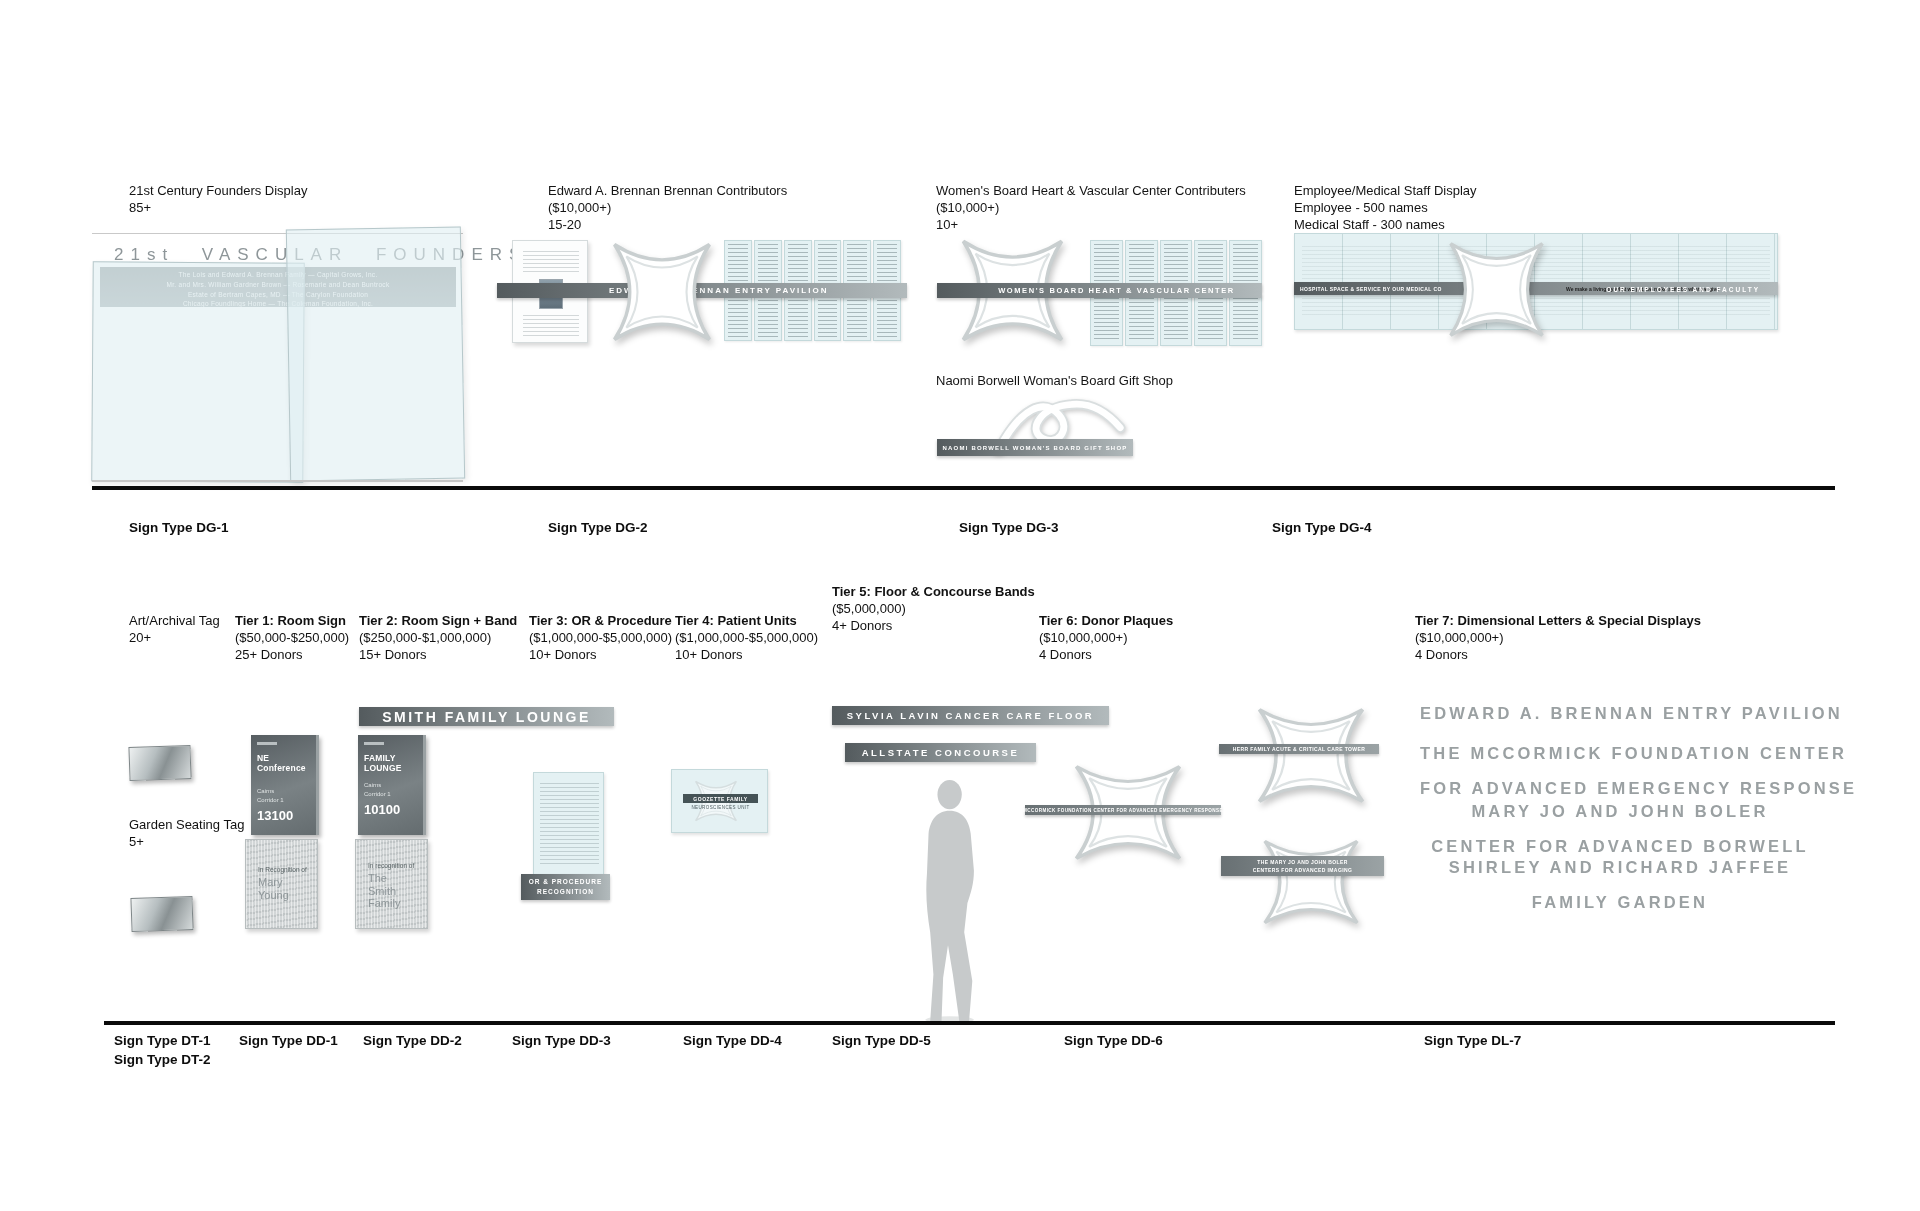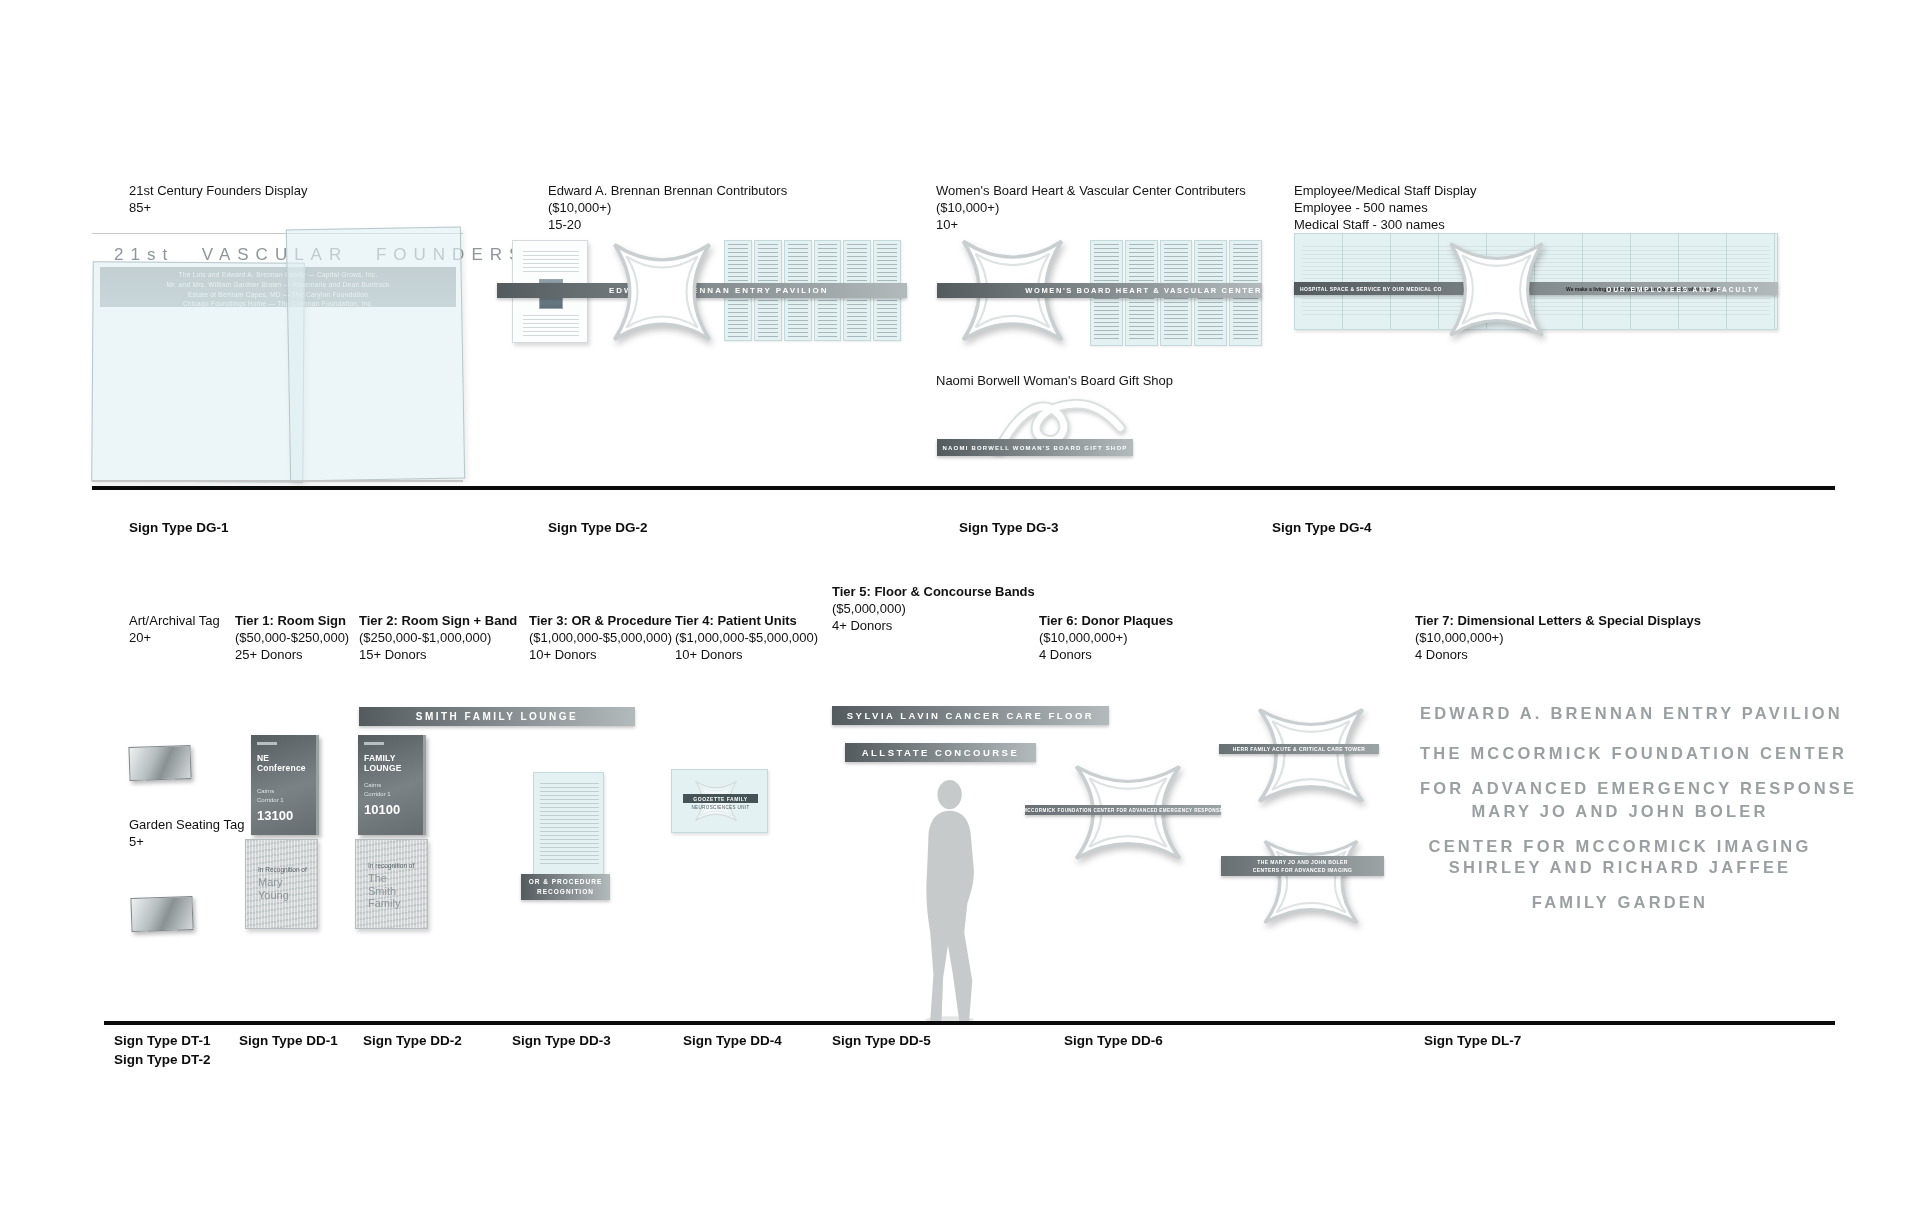--- a/index.html
+++ b/index.html
@@ -115,21 +115,21 @@
       <div class="cell"></div>
       <div class="cell"></div>
     <div class="cell"></div>
       <div class="cell"></div>
       <div class="cell"></div>
   </div>
 
   <svg class="star" style="left:940px;top:218px;width:145px;height:145px;z-index:4" viewBox="0 0 100 100" preserveAspectRatio="none">
       <use href="#star4"></use>
     </svg>
-  <div class="band" style="left:937px;top:283px;width:325px;height:15px;justify-content:flex-end;padding-left:34px;font-size:7.5px;letter-spacing:1.6px;z-index:6">
+  <div class="band" style="left:937px;top:283px;width:325px;height:15px;justify-content:center;padding-left:34px;font-size:7.5px;letter-spacing:1.6px;z-index:6">
     <span>WOMEN'S BOARD HEART &amp; VASCULAR CENTER</span>
   </div>
   <div class="grid" style="left:1090px;top:240px;width:172px;height:106px;grid-template-columns:repeat(5,1fr);grid-template-rows:repeat(2,1fr)">
     <div class="cell"></div>
       <div class="cell"></div>
       <div class="cell"></div>
     <div class="cell"></div>
       <div class="cell"></div>
       <div class="cell"></div>
     <div class="cell"></div>
@@ -206,21 +206,21 @@
       <div>4 Donors</div>
   </div>
 
   <div class="gardentag" style="left:129px;top:746px"></div>
   <div class="tiercap" style="left:129px;top:816px">
     <div>Garden Seating Tag</div>
       <div>5+</div>
   </div>
   <div class="gardentag" style="left:131px;top:897px"></div>
 
-  <div class="band" style="left:359px;top:707px;width:276px;height:19px;font-size:10px;letter-spacing:2.5px">
+  <div class="band" style="left:359px;top:707px;width:255px;height:19px;font-size:14px;letter-spacing:2.5px">
     <span>SMITH FAMILY LOUNGE</span>
   </div>
 
   <div class="roomsign" style="left:251px;top:735px">
     <div class="rs-logo"></div>
     <div class="rs-title">NE Conference</div>
     <div class="rs-loc">
         <div>Cairns</div>
         <div>Corridor 1</div>
       </div>
@@ -310,21 +310,21 @@
 
   <div class="letters" style="left:1420px;top:696px">
     <div>EDWARD A. BRENNAN ENTRY PAVILION</div>
   </div>
   <div class="letters" style="left:1420px;top:736px">
     <div>THE MCCORMICK FOUNDATION CENTER</div>
     <div>FOR ADVANCED EMERGENCY RESPONSE</div>
   </div>
   <div class="letters" style="left:1420px;top:794px">
     <div>MARY JO AND JOHN BOLER</div>
-    <div>CENTER FOR MCCORMICK IMAGING</div>
+    <div>CENTER FOR ADVANCED BORWELL</div>
   </div>
   <div class="letters" style="left:1420px;top:850px">
     <div>SHIRLEY AND RICHARD JAFFEE</div>
     <div>FAMILY GARDEN</div>
   </div>
 
   <div class="hline" style="left:104px;top:1021px;width:1731px;height:4px"></div>
   <div class="signtype" style="left:114px;top:1032px">
     <div>Sign Type DT-1</div>
     <div>Sign Type DT-2</div>

